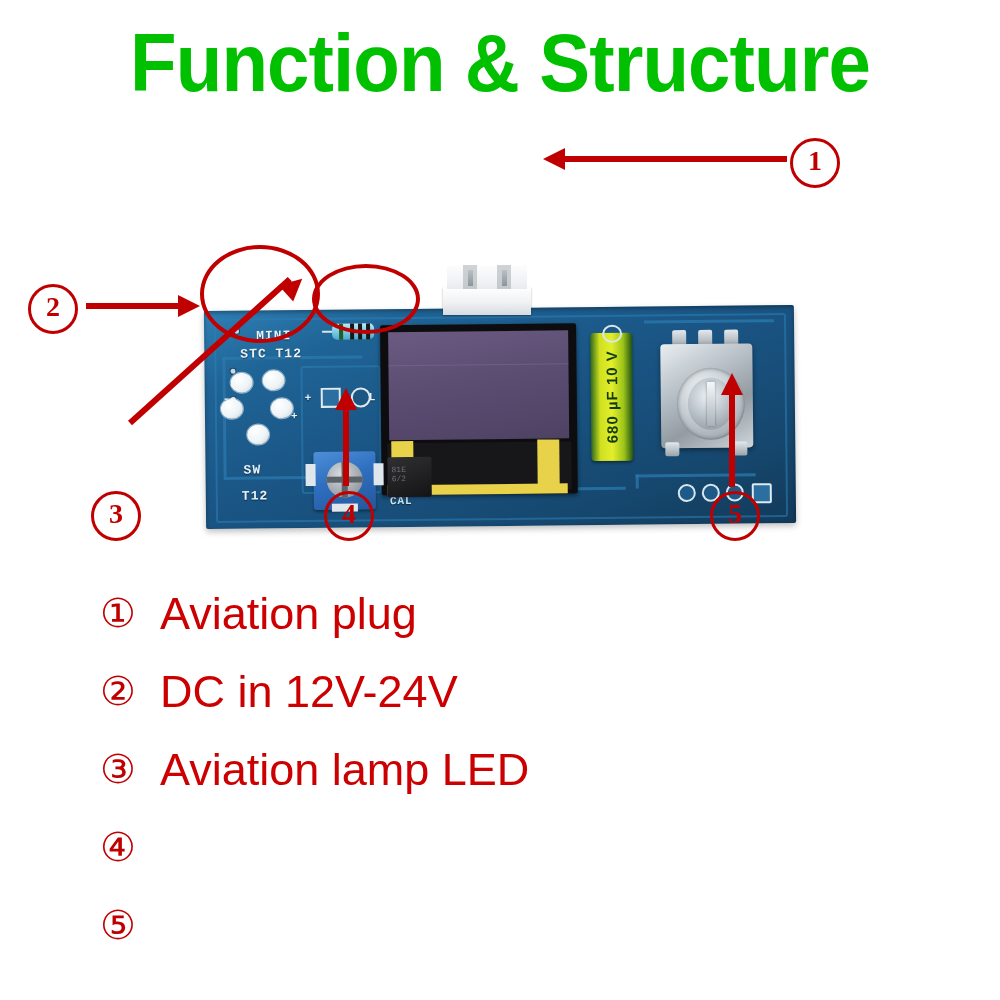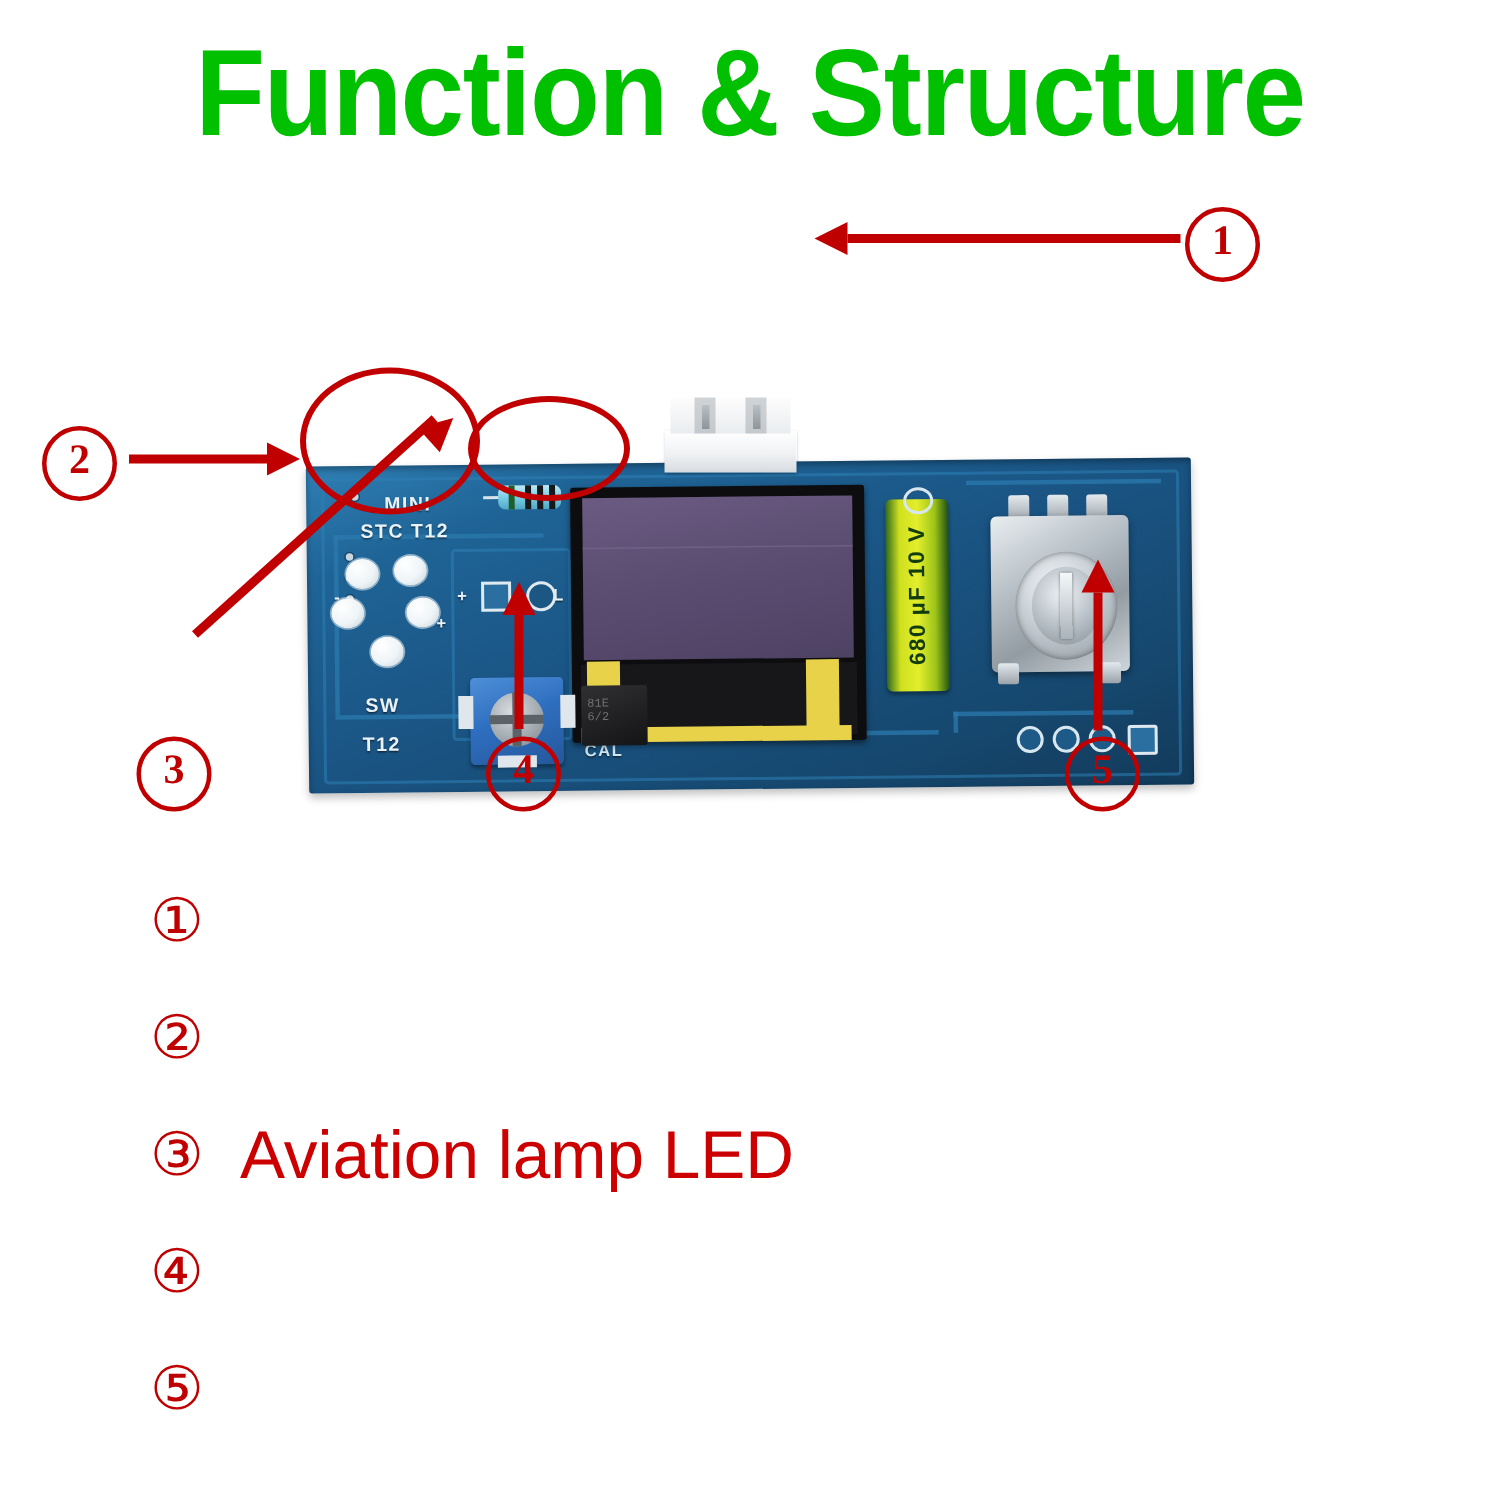--- a/index.html
+++ b/index.html
@@ -40,21 +40,21 @@
   .trace-outline{
     position:absolute;border:2px solid #2d80b5;opacity:.55;border-radius:3px;
   }
   .viahole{
     position:absolute;width:5px;height:5px;border-radius:50%;
     background:#c9d6dd;box-shadow:0 0 0 1px #16486f;
   }
 
   
   .silk{
-    position:absolute;color:#e8f2f7;font-family:Liberation Sans, sans-serif;
+    position:absolute;color:#e8f2f7;font-family:Liberation Mono, monospace;
     font-size:13px;font-weight:bold;letter-spacing:1px;
     text-shadow:0 1px 1px rgba(0,0,0,.5);white-space:nowrap;
   }
   .silk.sm{font-size:11px;}
 
   
   .pad{
     position:absolute;width:22px;height:20px;border-radius:50%;
     background:radial-gradient(circle at 35% 30%,#ffffff 0%,#eef4f7 55%,#c4d2da 100%);
     box-shadow:0 0 0 1px rgba(255,255,255,.5);
@@ -361,23 +361,25 @@
       <div class="circ" style="left:710px;top:371px;">5</div>
       <div class="arrow-line" style="left:729px;top:275px;width:6px;height:92px;"></div>
       <div class="arrow-head ah-up" style="left:721px;top:253px;"></div>
     </div>
 
   </div>
 
   <div class="legend">
     <div class="legend-row">
       <span class="legend-num">①</span>
+      <span class="legend-label">Aviation plug</span>
     </div>
     <div class="legend-row">
       <span class="legend-num">②</span>
+      <span class="legend-label">DC in 12V-24V</span>
     </div>
     <div class="legend-row">
       <span class="legend-num">③</span>
       <span class="legend-label">Aviation lamp LED</span>
     </div>
     <div class="legend-row">
       <span class="legend-num">④</span>
     </div>
     <div class="legend-row">
       <span class="legend-num">⑤</span>

